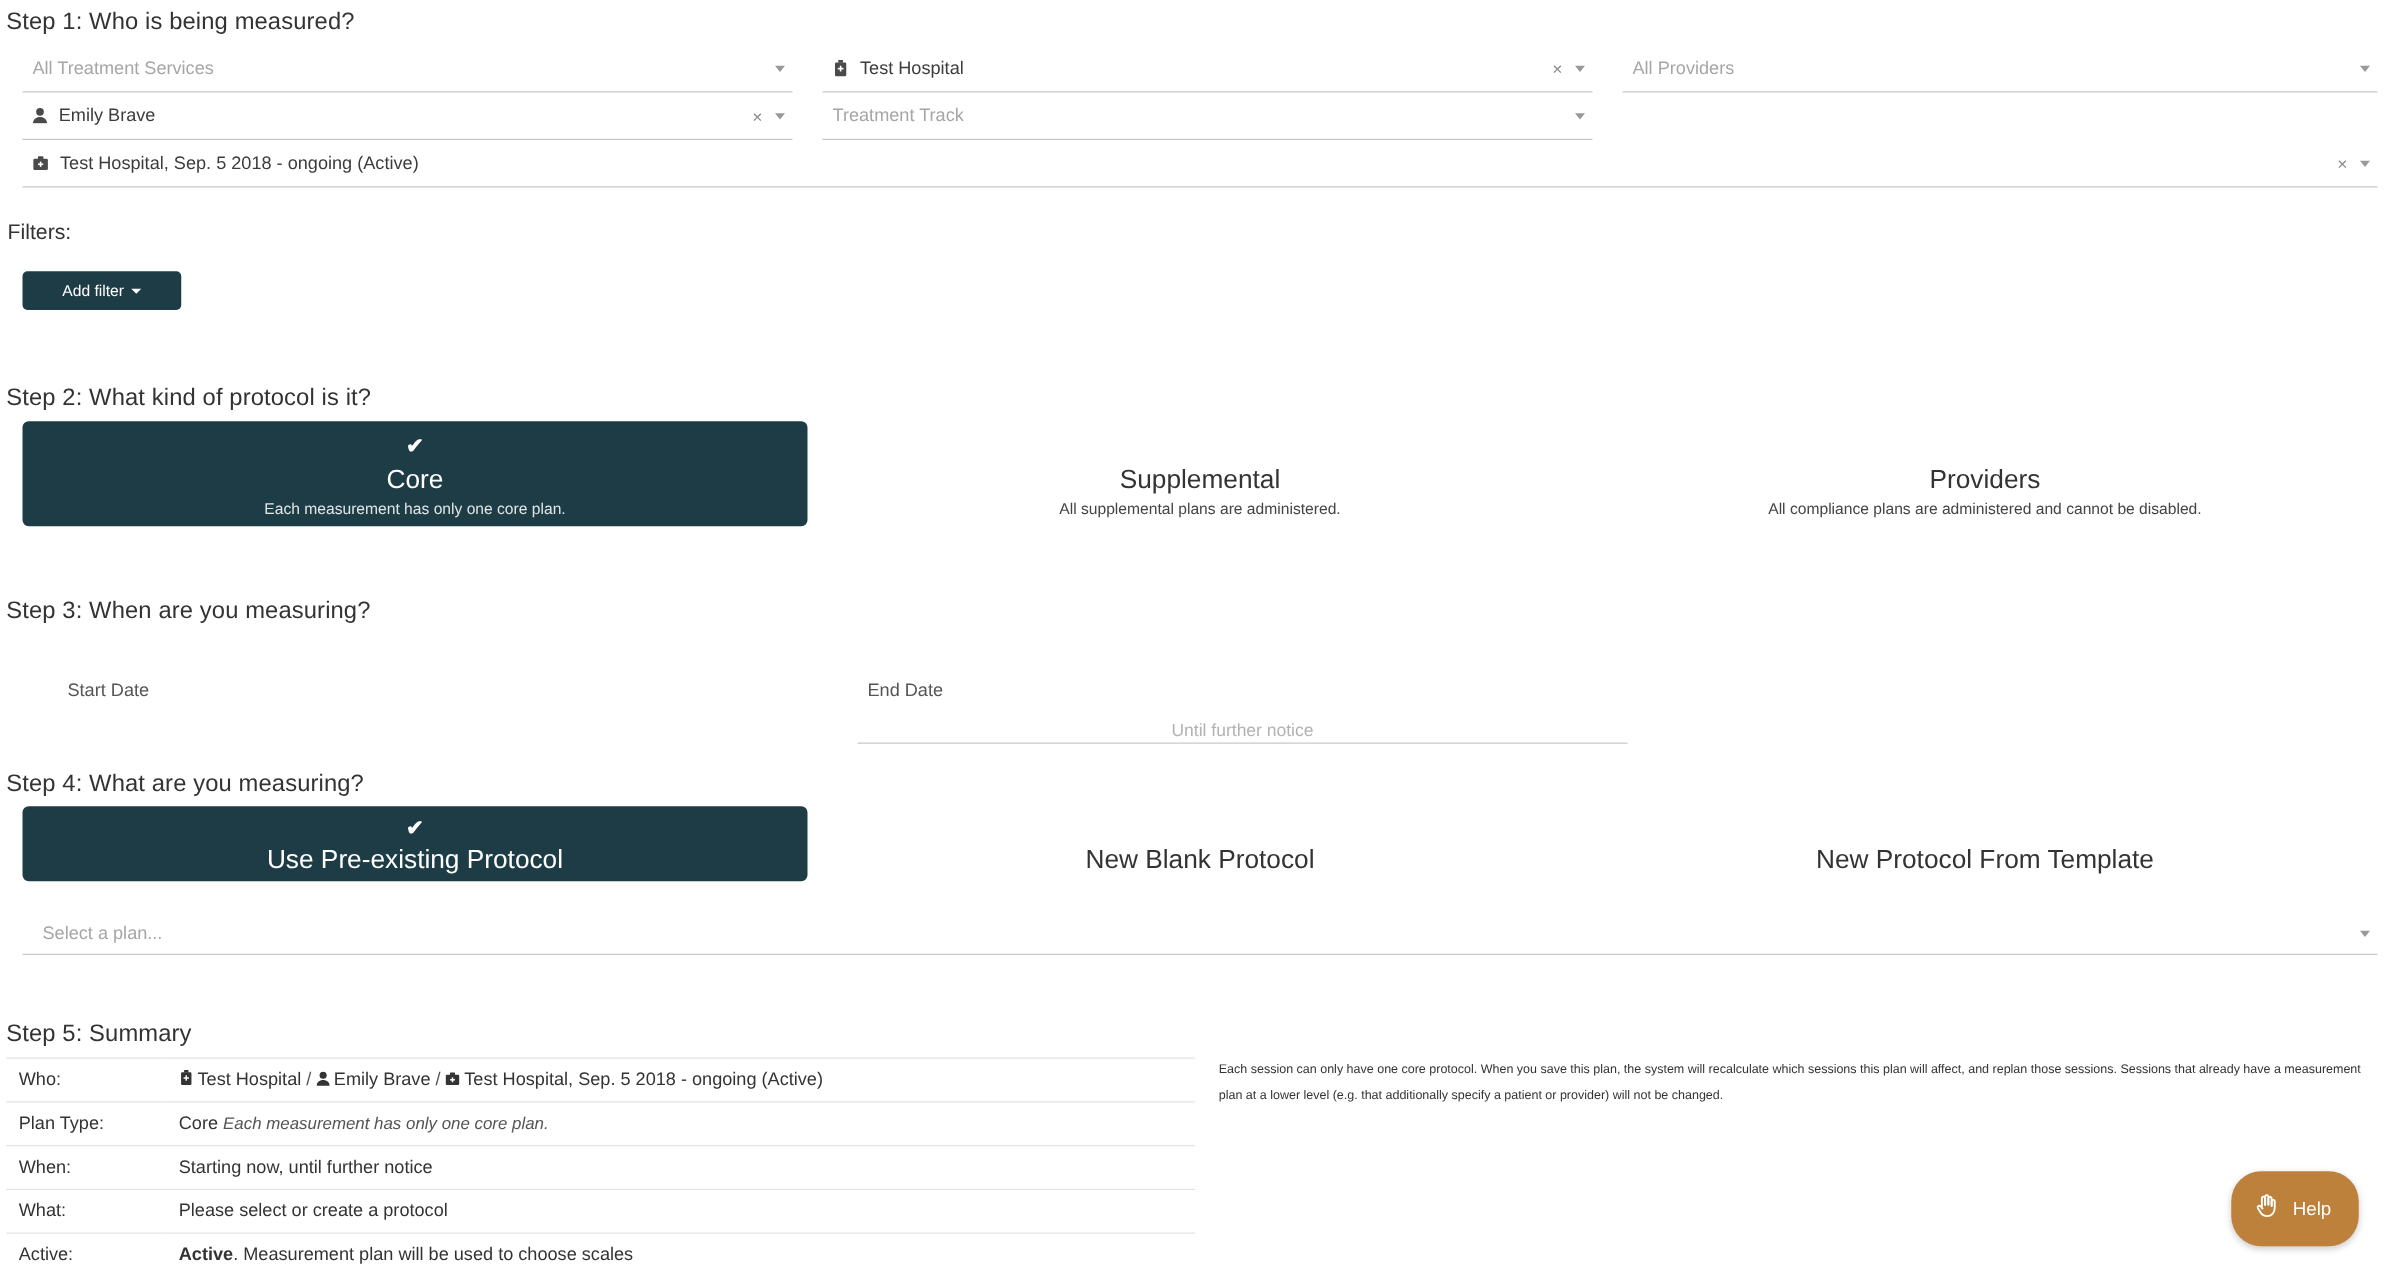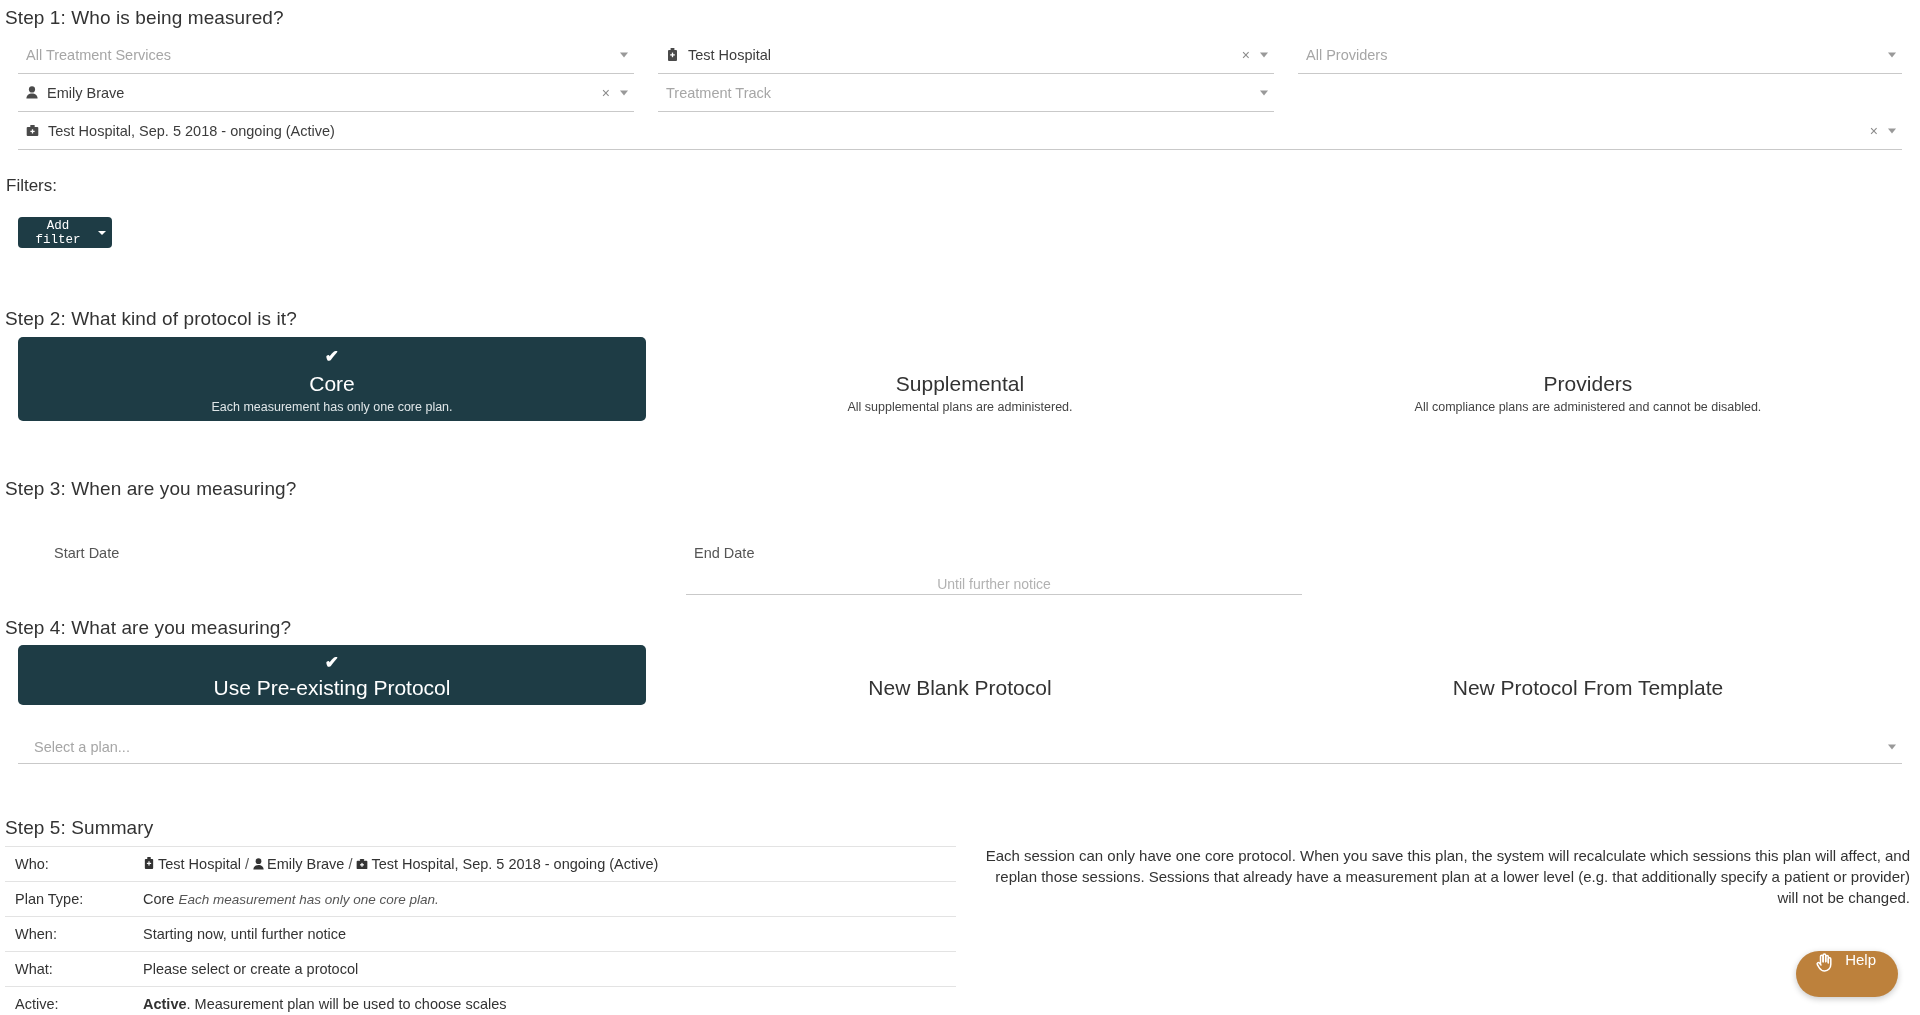--- a/index.html
+++ b/index.html
@@ -83,27 +83,27 @@
     color: #8a8a8a;
     line-height: 1;
     cursor: pointer;
   }
 
   
   #filters-label { position: absolute; left: 6px; top: 176px; font-size: 17px; color: #333; }
   #add-filter-btn {
     position: absolute;
     left: 18px; top: 217px;
-    width: 94px; height: 31px;
+    width: 127px; height: 31px;
     background: #1e3c45;
     color: #ffffff;
     border: none;
     border-radius: 4px;
     font-size: 12.5px;
-    font-family: Liberation Mono, monospace;
+    font-family: Liberation Sans, sans-serif;
     cursor: pointer;
     display: flex; align-items: center; justify-content: center;
     gap: 6px;
   }
   #add-filter-btn .bcaret {
     width: 0; height: 0;
     border-left: 4px solid transparent;
     border-right: 4px solid transparent;
     border-top: 4.5px solid #ffffff;
     display: inline-block;
@@ -208,39 +208,38 @@
   .sum-italic { font-style: italic; color: #555; font-size: 13.5px; }
   .sum-error { color: #d9534f; }
   .sum-strong { font-weight: bold; }
   .inline-icon { display: inline-block; margin: 0 3px 0 0; vertical-align: -1px; line-height: 0; }
   .sep { color: #555; margin: 0 4px; }
 
   #summary-note {
     position: absolute;
     left: 975px; top: 845px;
     width: 935px;
-    font-size: 15px;
+    font-size: 10px;
     line-height: 21px;
     color: #333;
-    text-align: right;
   }
 
   
   #help-button {
     position: absolute;
-    right: 22px; bottom: 18px;
-    height: 46px;
+    right: 33px; bottom: 18px;
+    height: 60px;
     padding: 0 22px 0 16px;
     background: #bd813c;
     border: none;
     border-radius: 24px;
     color: #ffffff;
     font-size: 15px;
     font-family: "Liberation Sans", sans-serif;
-    display: flex; align-items: flex-start; gap: 9px;
+    display: flex; align-items: center; gap: 9px;
     cursor: pointer;
     box-shadow: 0 2px 6px rgba(0,0,0,.22);
   }
 </style>
 </head>
 <body>
 
 <div class="page">
 
   <div class="step-heading" id="step1-heading">Step 1: Who is being measured?</div>

